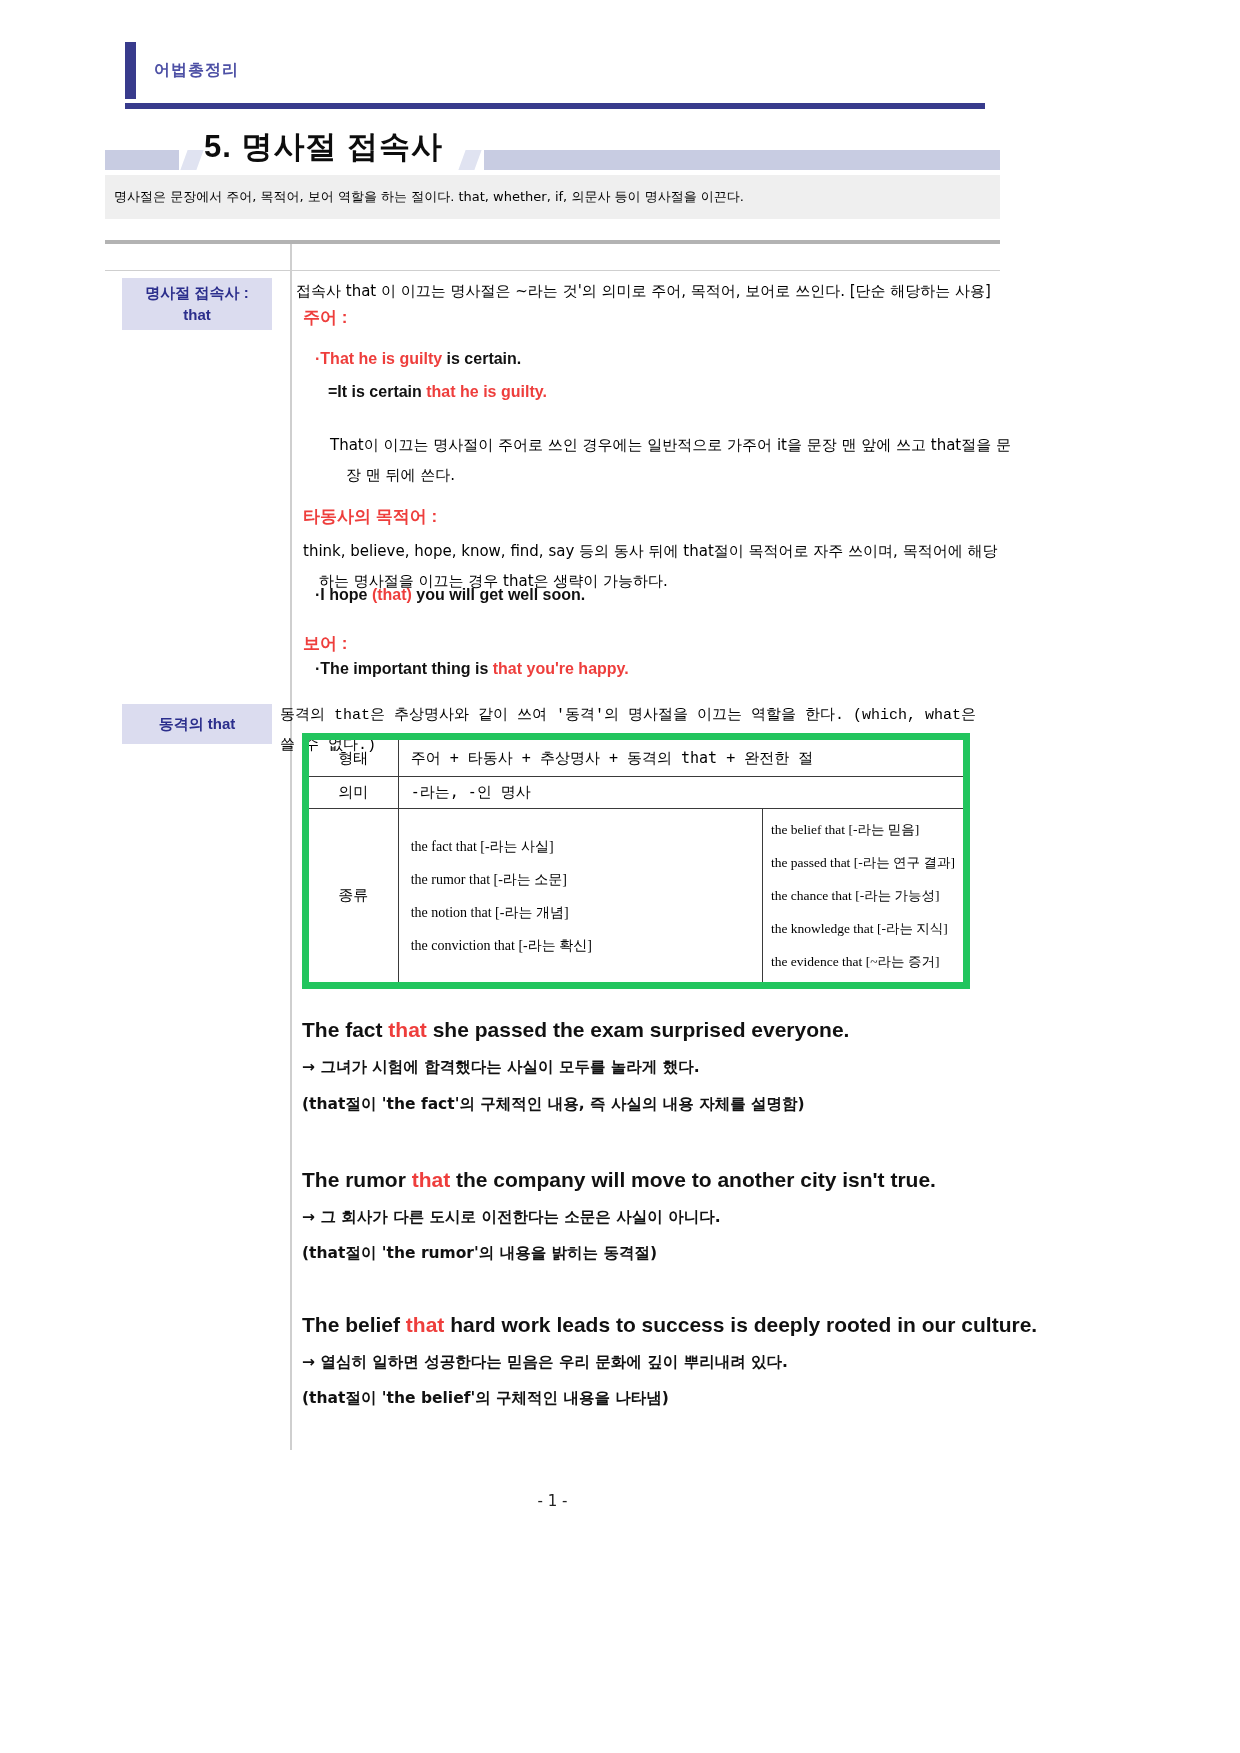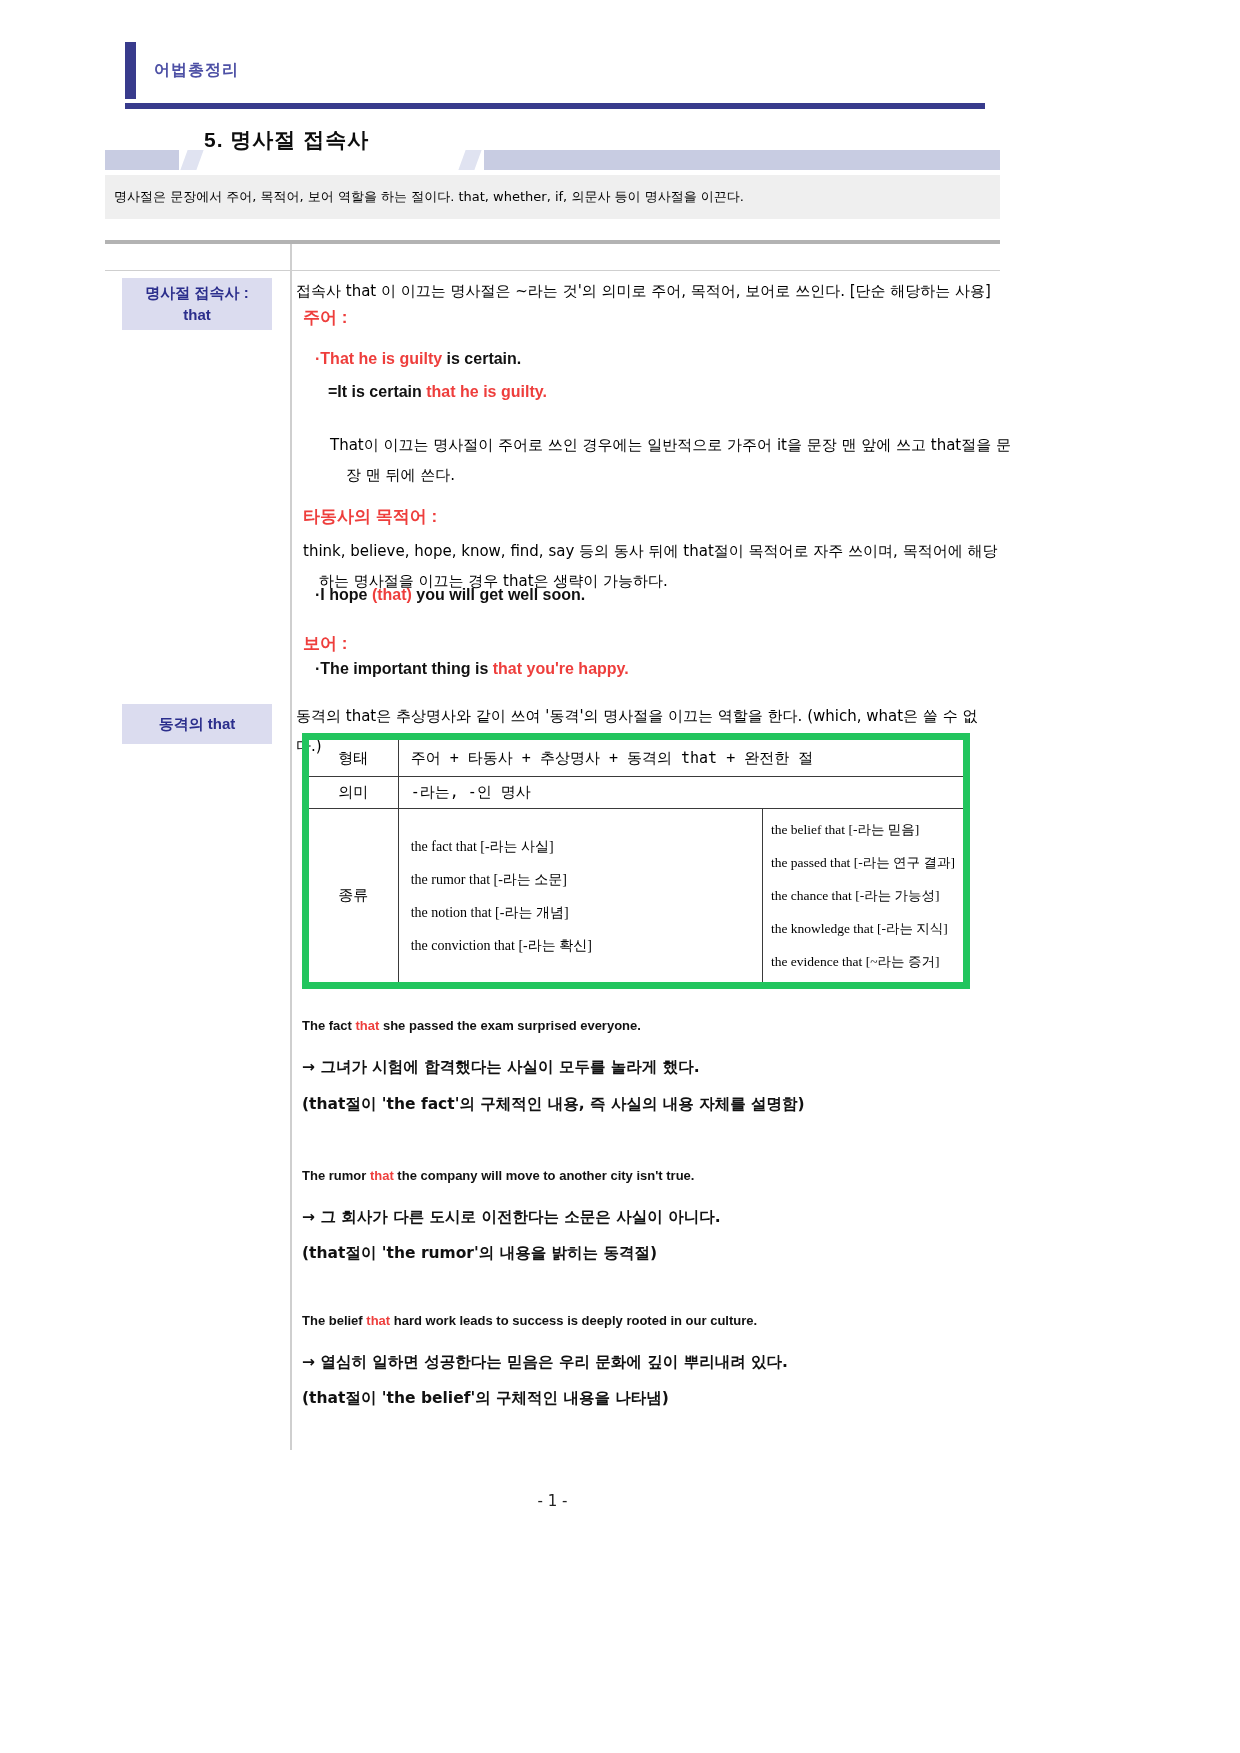--- a/index.html
+++ b/index.html
@@ -10,21 +10,21 @@
   .brand-bar   { position:absolute; left:125px; top:42px; width:11px; height:57px; background:#383b8c; }
   .brand-text  { position:absolute; left:154px; top:60px; font-size:16px; font-weight:bold; color:#4d50a5;
                  font-family:"Liberation Sans", sans-serif; letter-spacing:1px; }
   .top-rule    { position:absolute; left:125px; top:103px; width:860px; height:6px; background:#383b8c; }
 
   
   .title-block-left  { position:absolute; left:105px; top:150px; width:74px; height:20px; background:#c8cce2; }
   .title-accent      { position:absolute; top:150px; width:16px; height:20px; background:#e0e3f1; transform:skewX(-20deg); }
   .ta-left  { left:184px; }
   .ta-right { left:462px; }
-  .page-title { position:absolute; left:204px; top:126px; font-size:21px; font-weight:bold; color:#0d0d0d;
+  .page-title { position:absolute; left:204px; top:126px; font-size:31px; font-weight:bold; color:#0d0d0d;
                 font-family:"Liberation Sans", sans-serif; letter-spacing:1px; }
   .title-block-right { position:absolute; left:484px; top:150px; width:516px; height:20px; background:#c8cce2; }
 
   
   .intro-box { position:absolute; left:105px; top:175px; width:895px; height:44px; background:#efefef;
                display:flex; align-items:center; padding:0 9px; font-size:15px; color:#000; }
 
   
   .content-topbar  { position:absolute; left:105px; top:240px; width:895px; height:4px; background:#b3b3b3; }
   .content-topline { position:absolute; left:105px; top:270px; width:895px; height:1px; background:#cfcfcf; }
@@ -50,38 +50,38 @@
   #s1-subh  { left:303px; top:306px; }
   #s1-ex1   { left:315px; top:350px; }
   #s1-ex2   { left:328px; top:383px; }
   #s1-note  { left:330px; top:430px; width:692px; }
   #s1-objh  { left:303px; top:505px; }
   #s1-objd  { left:303px; top:536px; width:706px; }
   #s1-ex3   { left:315px; top:586px; }
   #s1-comph { left:303px; top:632px; }
   #s1-ex4   { left:315px; top:660px; }
 
-  #s2-desc  { left:296px; top:701px; width:700px; }
+  #s2-desc  { left:280px; top:701px; width:700px;font-family:Liberation Mono, monospace; }
 
   
   .gtable { position:absolute; left:302px; top:733px; width:668px; border:7px solid #22c55e; border-collapse:collapse; }
   .gtable td { border:1px solid #3a3a3a; font-size:15px; padding:4px 12px; color:#000; vertical-align:middle; }
   .gtable td.hcell { width:95px; text-align:center; padding:4px 6px; }
   .gtable tr.r1 td { height:40px; }
   .gtable tr.r2 td { height:32px; }
   .gtable tr.r3 td { height:170px; }
   .gtable .mono { font-family:"DejaVu Sans Mono", monospace; }
   .gtable ul { list-style:none; }
   .gtable li { line-height:33px; white-space:nowrap; font-family:Liberation Serif, serif; font-size:14px; }
   .kinds-left  { width:370px; }
   .kinds-right { width:203px; padding:4px 8px !important; }
   .kinds-right li { font-size:13.5px; }
 
   
-  .ex-en { position:absolute; left:302px; font-weight:bold; font-size:13px; font-family:"Liberation Sans", sans-serif; color:#111; }
+  .ex-en { position:absolute; left:302px; font-weight:bold; font-size:21px; font-family:"Liberation Sans", sans-serif; color:#111; }
   .ex-en .r { color:#ee3e3c; }
   .ex-ko { position:absolute; left:302px; font-weight:bold; font-size:15.5px; color:#111; }
 
   
   .footer { position:absolute; left:105px; top:1492px; width:895px; text-align:center; font-size:15px; color:#222; }
 </style>
 </head>
 <body>
 
 <div id="page">

